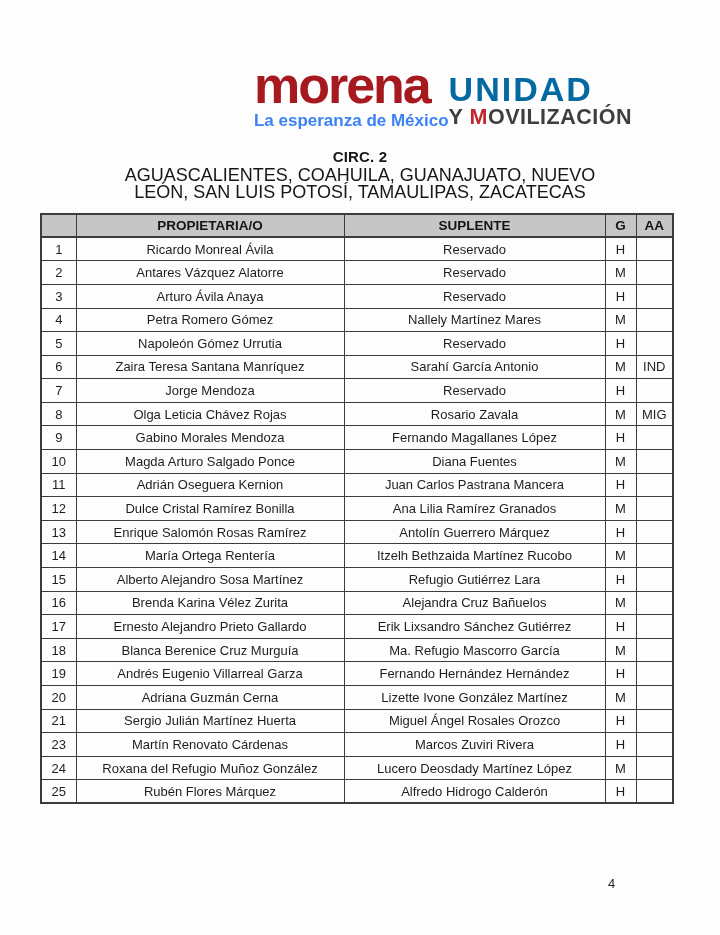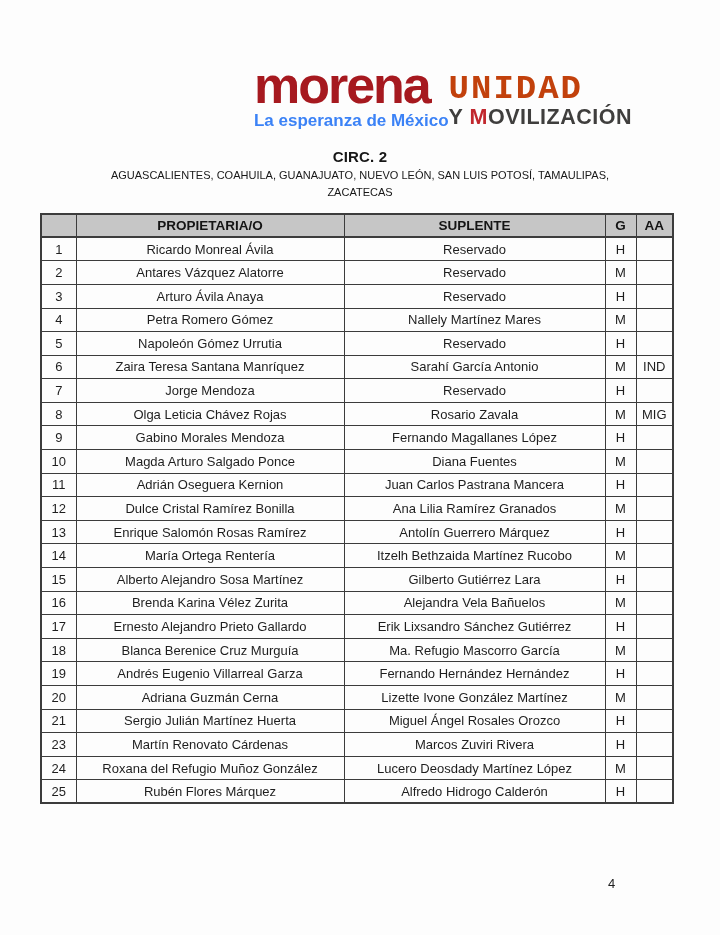--- a/index.html
+++ b/index.html
@@ -34,22 +34,21 @@
     font-weight: bold;
     letter-spacing: 0px;
     color: #3b82f6;
   }
   .unidad-logo { text-align: left; margin-top: 8px; }
   .unidad-line1 {
     font-size: 34px;
     font-weight: bold;
     letter-spacing: 2px;
     line-height: 1.0;
-    color: #c2410c;
-    font-family: Liberation Mono, monospace;
+    color: #0369a1;
   }
   .unidad-line2 {
     font-size: 21.5px;
     font-weight: bold;
     letter-spacing: 0.5px;
     line-height: 1.1;
     color: #3f3e3d;
     white-space: nowrap;
   }
   .unidad-line2 .m-red { color: #c1272d; }
@@ -58,21 +57,21 @@
   .title-block { margin-top: 17px; text-align: center; }
   .circ-title {
     font-size: 15px;
     font-weight: bold;
     letter-spacing: 0.2px;
     color: #171717;
   }
   .states-subtitle {
     margin: 2px auto 0;
     max-width: 505px;
-    font-size: 11px;
+    font-size: 18px;
     line-height: 17px;
     color: #171717;
   }
 
   
   table.candidates {
     margin: 12px 0 0 40px;
     border-collapse: collapse;
     table-layout: fixed;
     width: 632px;
@@ -244,28 +243,28 @@
         <tr>
           <td class="col-num">14</td>
           <td class="col-propietario">María Ortega Rentería</td>
           <td class="col-suplente">Itzelh Bethzaida Martínez Rucobo</td>
           <td class="col-g">M</td>
           <td class="col-aa"></td>
         </tr>
         <tr>
           <td class="col-num">15</td>
           <td class="col-propietario">Alberto Alejandro Sosa Martínez</td>
-          <td class="col-suplente">Gilberto Gutiérrez Lara</td>
+          <td class="col-suplente">Refugio Gutiérrez Lara</td>
           <td class="col-g">H</td>
           <td class="col-aa"></td>
         </tr>
         <tr>
           <td class="col-num">16</td>
           <td class="col-propietario">Brenda Karina Vélez Zurita</td>
-          <td class="col-suplente">Alejandra Vela Bañuelos</td>
+          <td class="col-suplente">Alejandra Cruz Bañuelos</td>
           <td class="col-g">M</td>
           <td class="col-aa"></td>
         </tr>
         <tr>
           <td class="col-num">17</td>
           <td class="col-propietario">Ernesto Alejandro Prieto Gallardo</td>
           <td class="col-suplente">Erik Lixsandro Sánchez Gutiérrez</td>
           <td class="col-g">H</td>
           <td class="col-aa"></td>
         </tr>

